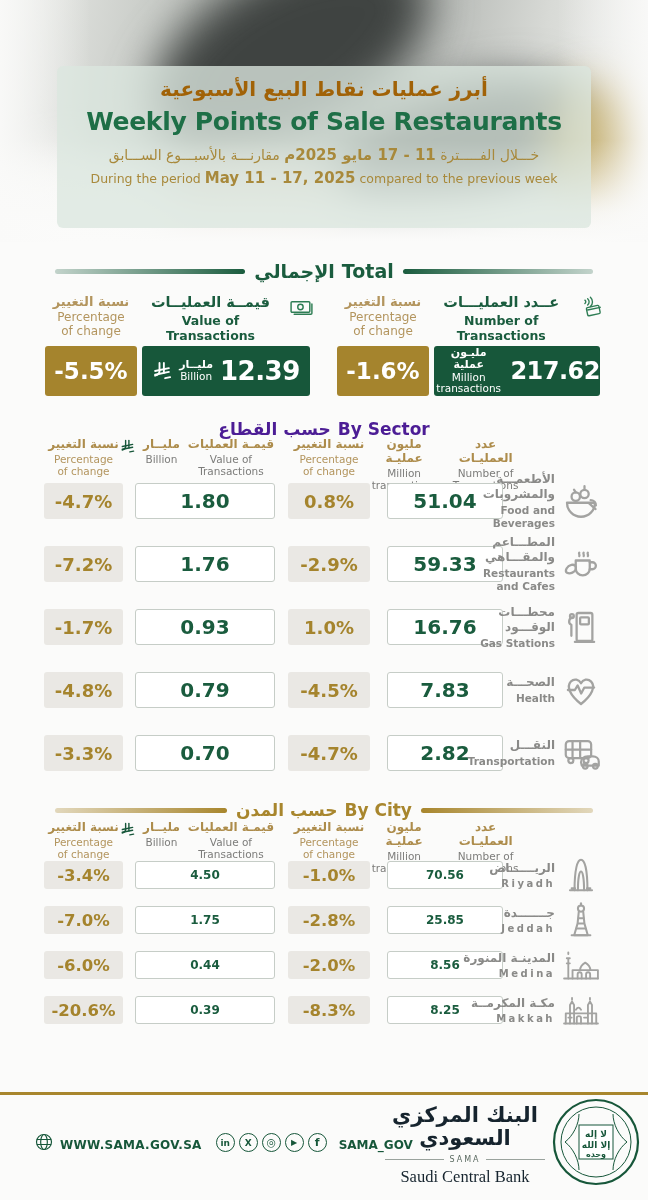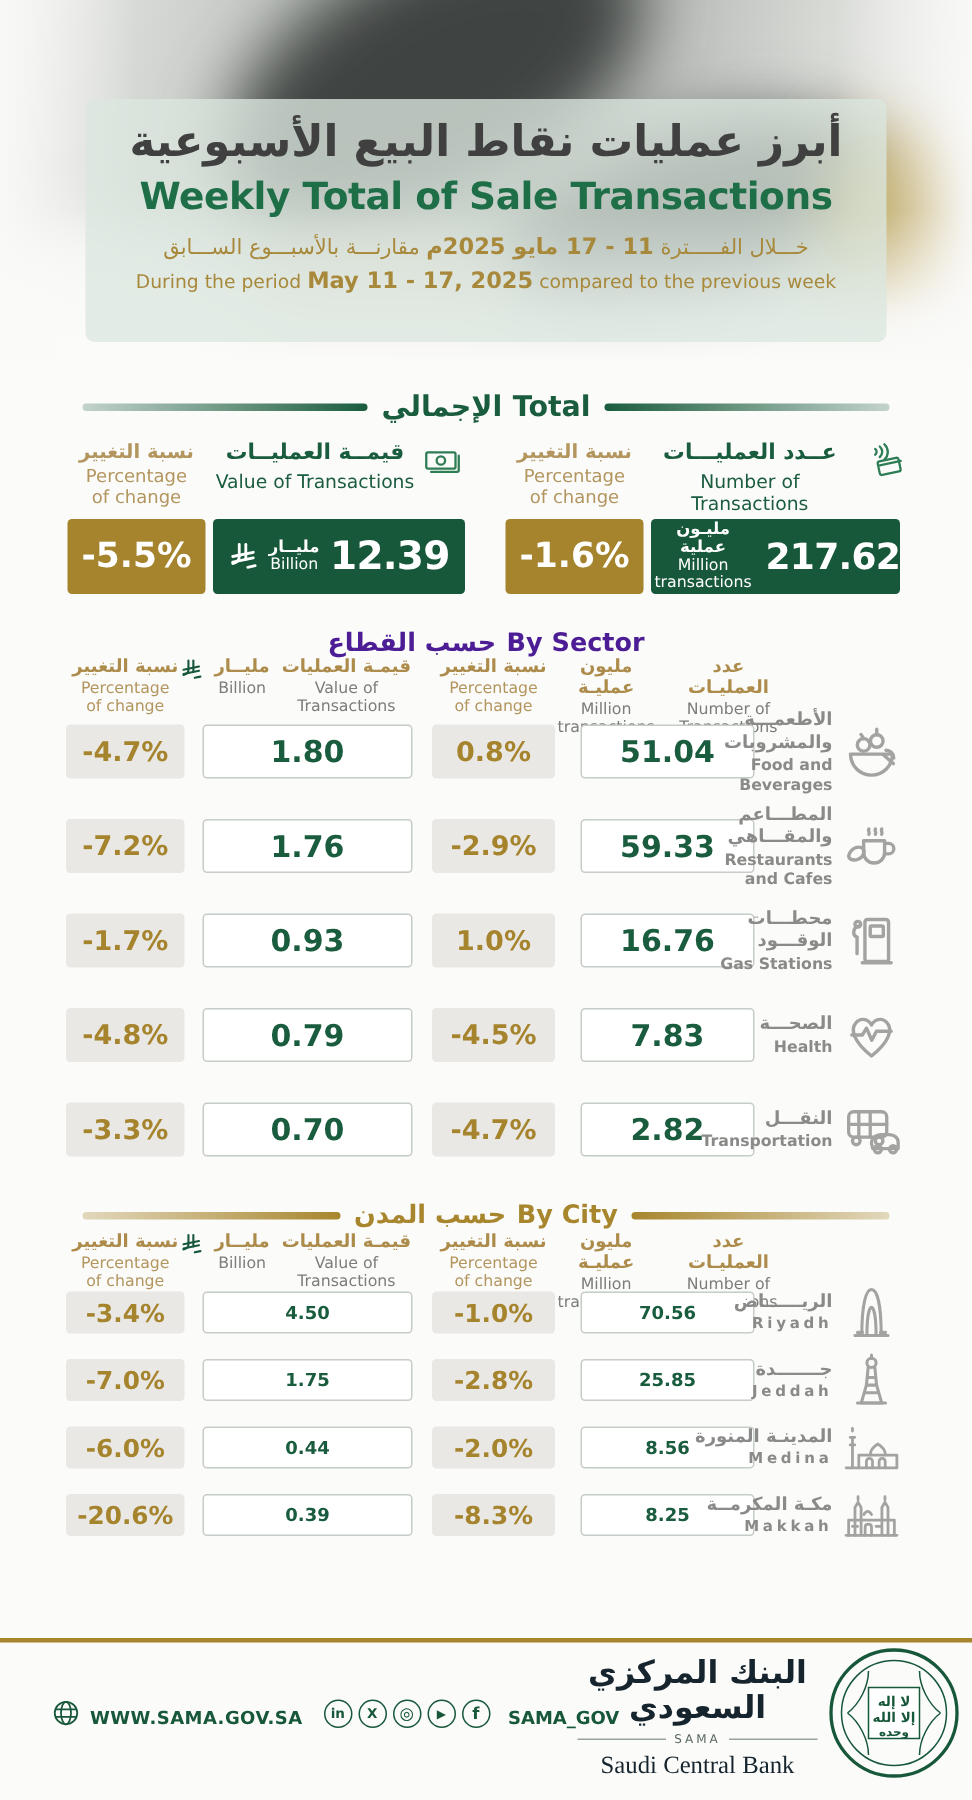--- a/index.html
+++ b/index.html
@@ -13,21 +13,21 @@
   .blob2{left:330px;top:90px;width:260px;height:120px;background:#2E3230;transform:rotate(-18deg);}
   .blob3{left:545px;top:85px;width:100px;height:130px;background:#B0943F;}
   .blob4{left:160px;top:160px;width:180px;height:90px;background:#D8C3B2;}
   .blob5{left:-50px;top:150px;width:230px;height:130px;background:#F5F5F3;}
   .hero-fade{position:absolute;left:0;top:0;width:648px;height:242px;
     background:linear-gradient(90deg,rgba(250,250,249,.9) 0%,rgba(250,250,249,0) 14%,rgba(250,250,249,0) 86%,rgba(250,250,249,.9) 100%),
                linear-gradient(180deg,rgba(251,251,250,0) 58%,rgba(251,251,250,.85) 88%,#FBFBFA 100%);}
   
   .header-card{position:absolute;left:57px;top:66px;width:534px;height:162px;box-sizing:border-box;
     background:rgba(219,231,223,0.78);border-radius:6px;text-align:center;padding-top:13px;}
-  .title-ar{font-size:29px;font-weight:bold;color:#404040;line-height:1.05;}
+  .title-ar{font-size:20px;font-weight:bold;color:#a16207;line-height:1.05;}
   .title-en{font-size:25px;font-weight:bold;color:#1E6F47;margin-top:7px;letter-spacing:-0.3px;}
   .sub-ar{font-size:14px;color:#A8893B;margin-top:10px;}
   .sub-ar .b{font-weight:bold;font-size:15px;}
   .sub-en{font-size:12.5px;color:#A8893B;margin-top:5px;}
   .sub-en .b{font-weight:bold;font-size:15px;}
   
   .section-title{position:absolute;left:0;width:648px;display:flex;align-items:center;gap:9px;
     box-sizing:border-box;padding:0 55px;}
   .section-title .bar{height:5px;border-radius:3px;flex:1;}
   .section-title .st-text{display:flex;align-items:center;gap:7px;font-weight:bold;white-space:nowrap;}
@@ -43,21 +43,21 @@
   .st-city .st-text{font-size:17px;}
   .st-city .bar-l{background:linear-gradient(90deg,rgba(168,134,45,.3),#A8862D);}
   .st-city .bar-r{background:linear-gradient(270deg,rgba(168,134,45,.3),#A8862D);}
   
   .hdr-stack{position:absolute;text-align:center;}
   .hdr-stack .h-ar{font-size:13px;color:#B3955E;font-weight:bold;}
   .hdr-stack .h-en{font-size:12px;color:#B3955E;line-height:1.15;margin-top:2px;}
   .ttl-stack{position:absolute;display:flex;align-items:flex-start;justify-content:center;gap:6px;}
   .ttl-stack .t-txt{text-align:center;}
   .ttl-stack .t-ar{font-size:14.5px;font-weight:bold;color:#1A5C3E;}
-  .ttl-stack .t-en{font-size:12.5px;font-weight:normal;color:#1A5C3E;margin-top:3px;}
+  .ttl-stack .t-en{font-size:12.5px;font-weight:bold;color:#1A5C3E;margin-top:3px;}
   .box{position:absolute;top:346px;height:50px;border-radius:3px;display:flex;align-items:center;justify-content:center;}
   .box-gold{background:#A5842D;color:#fff;font-weight:bold;font-size:23px;}
   .box-green{background:#17573A;color:#fff;gap:7px;}
   .box-green .unit{text-align:center;line-height:1.1;}
   .box-green .unit .u-ar{font-size:11px;font-weight:bold;}
   .box-green .unit .u-en{font-size:10.5px;}
   .box-green .big{font-size:26px;font-weight:bold;letter-spacing:-0.5px;}
   
   .tbl-headers{position:absolute;left:0;width:648px;}
   .th{position:absolute;text-align:center;}
@@ -111,21 +111,21 @@
     <div class="blob blob1"></div>
     <div class="blob blob2"></div>
     <div class="blob blob3"></div>
     <div class="blob blob4"></div>
     <div class="blob blob5"></div>
     <div class="hero-fade"></div>
   </div>
 
   <div class="header-card">
     <div class="title-ar" dir="rtl">أبرز عمليات نقاط البيع الأسبوعية</div>
-    <div class="title-en">Weekly Total of Sale Transactions</div>
+    <div class="title-en">Weekly Points of Sale Restaurants</div>
     <div class="sub-ar" dir="rtl">
       <span>خـــلال الفـــــترة</span>
       <span class="b">11 - 17 مايو 2025م</span>
       <span>مقارنـــة بالأسبـــوع الســـابق</span>
     </div>
     <div class="sub-en">
       <span>During the period</span>
       <span class="b">May 11 - 17, 2025</span>
       <span>compared to the previous week</span>
     </div>

